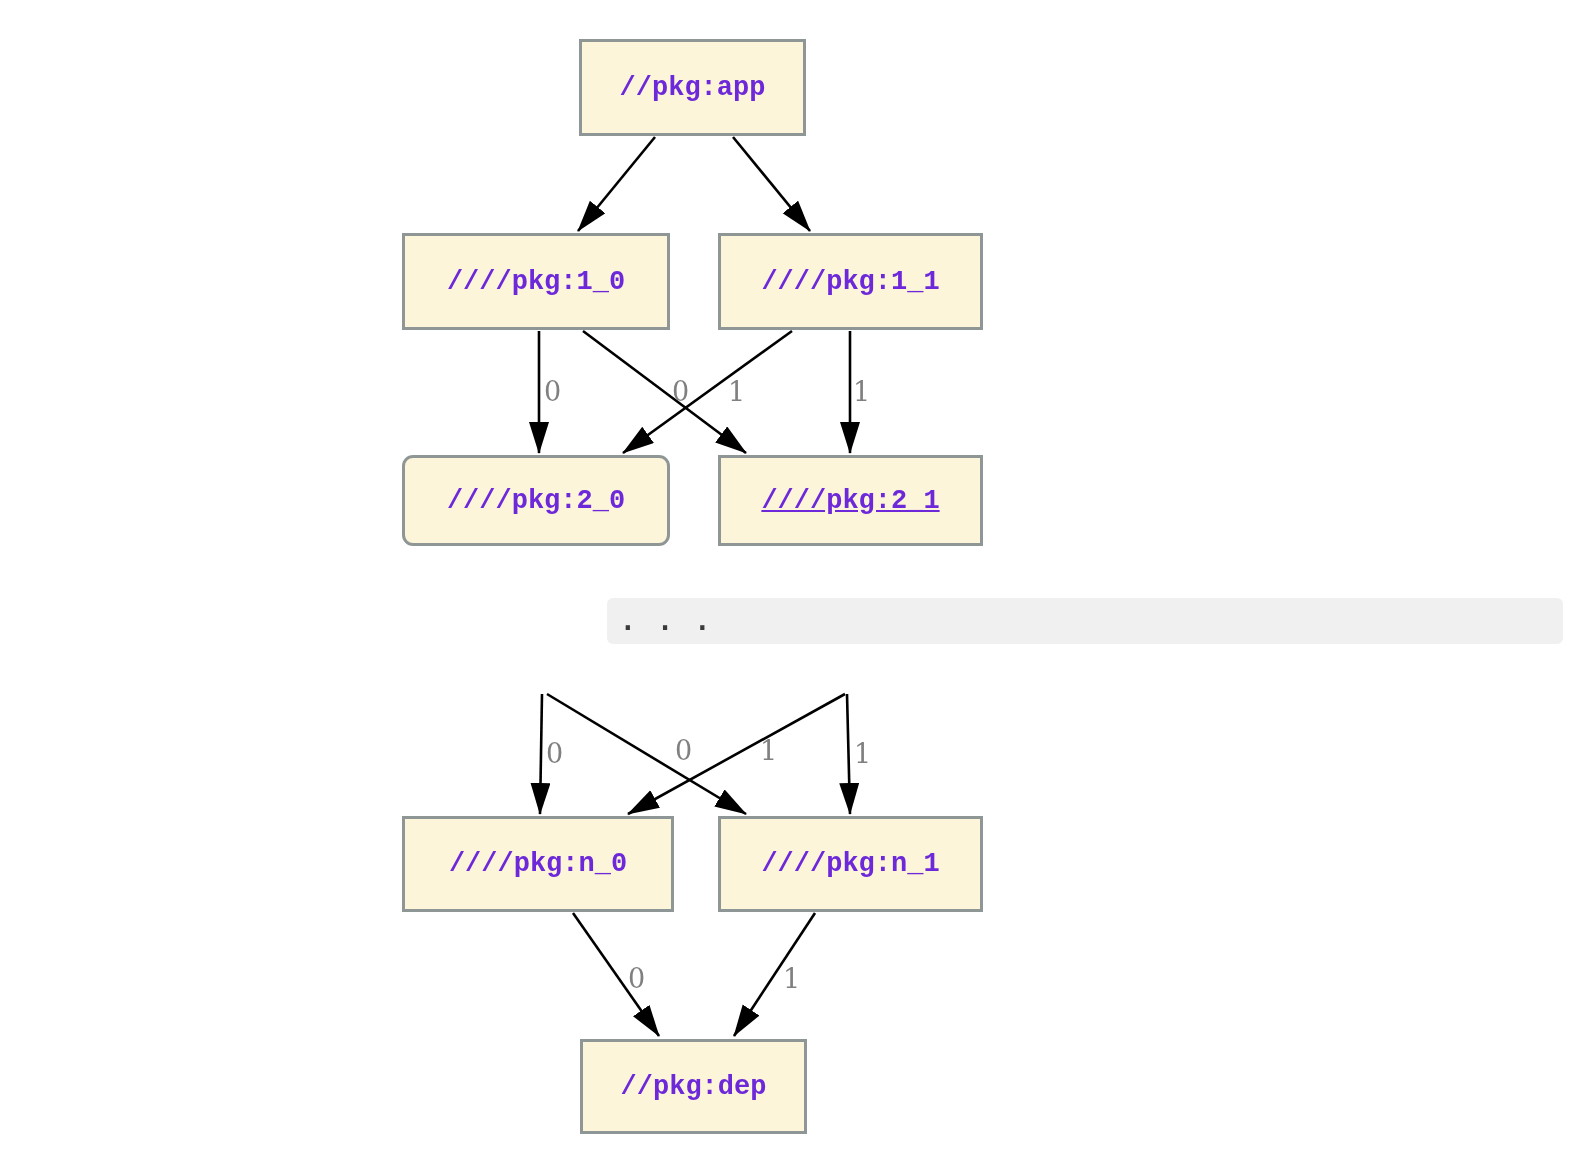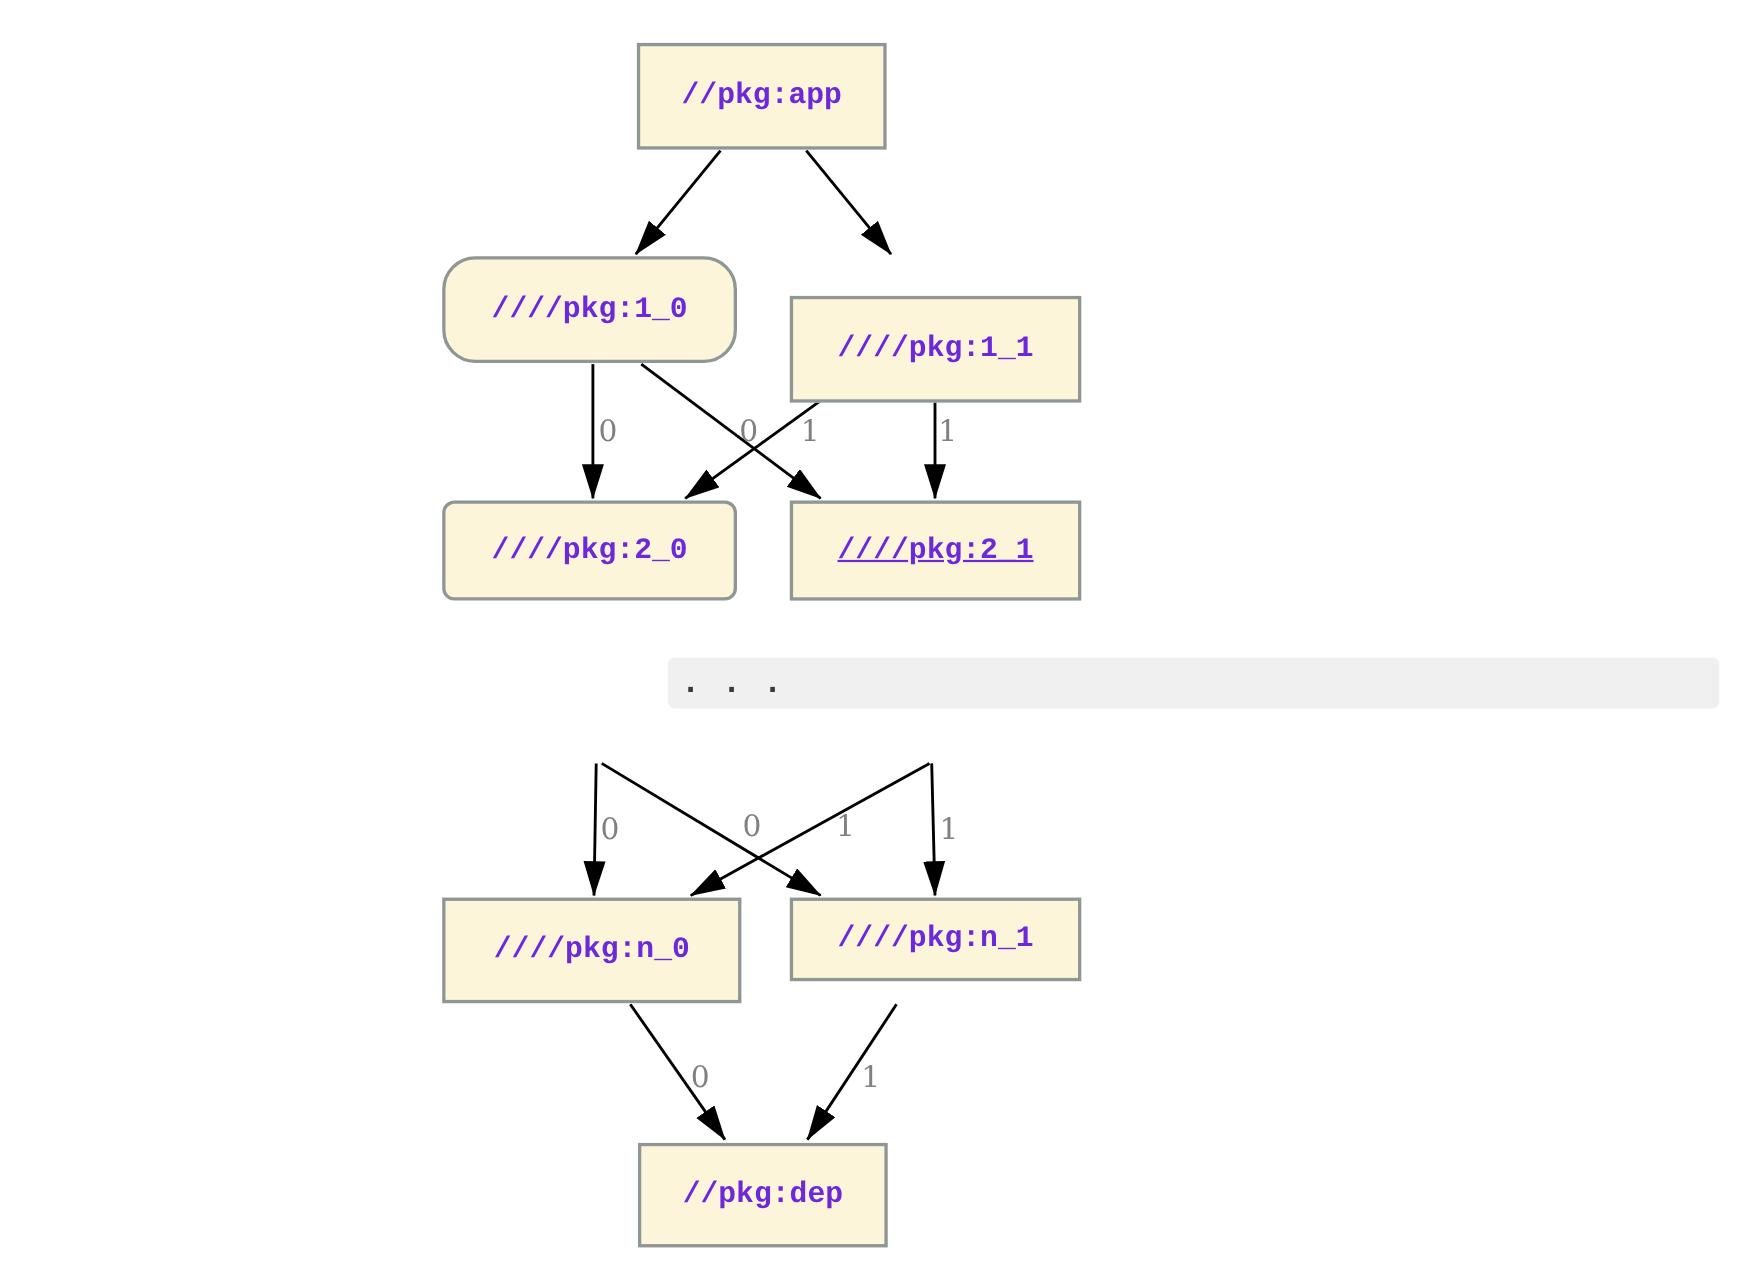--- a/index.html
+++ b/index.html
@@ -29,26 +29,26 @@
     background:var(--node-fill);
     border:3px solid var(--node-border);
     display:flex;align-items:center;justify-content:center;
     font-family:"Liberation Mono",monospace;
     font-weight:bold;
     font-size:27px;
     color:#6d28d9;
     white-space:nowrap;
   }
   .node-app {left:579px;top:39px;  width:227px;height:97px;}
-  .node-1-0 {left:402px;top:233px; width:268px;height:97px;border-radius:30px;}
-  .node-1-1 {left:718px;top:233px; width:265px;height:97px;margin-top:36px;}
+  .node-1-0 {left:402px;top:233px; width:268px;height:97px;}
+  .node-1-1 {left:718px;top:233px; width:265px;height:97px;}
   .node-2-0 {left:402px;top:455px; width:268px;height:91px;border-radius:11px;}
   .node-2-1 {left:718px;top:455px; width:265px;height:91px;text-decoration:underline;}
   .node-n-0 {left:402px;top:816px; width:272px;height:96px;}
-  .node-n-1 {left:718px;top:816px; width:265px;height:76px;align-items:center;}
+  .node-n-1 {left:718px;top:816px; width:265px;height:96px;align-items:center;}
   .node-dep {left:580px;top:1039px;width:227px;height:95px;}
   .ellipsis-band{
     position:absolute;
     left:607px;top:598px;width:956px;height:46px;
     background:var(--band-bg);
     border-radius:6px;
     display:flex;align-items:center;
     padding-left:13px;
     box-sizing:border-box;
     font-family:"DejaVu Sans Mono",monospace;

